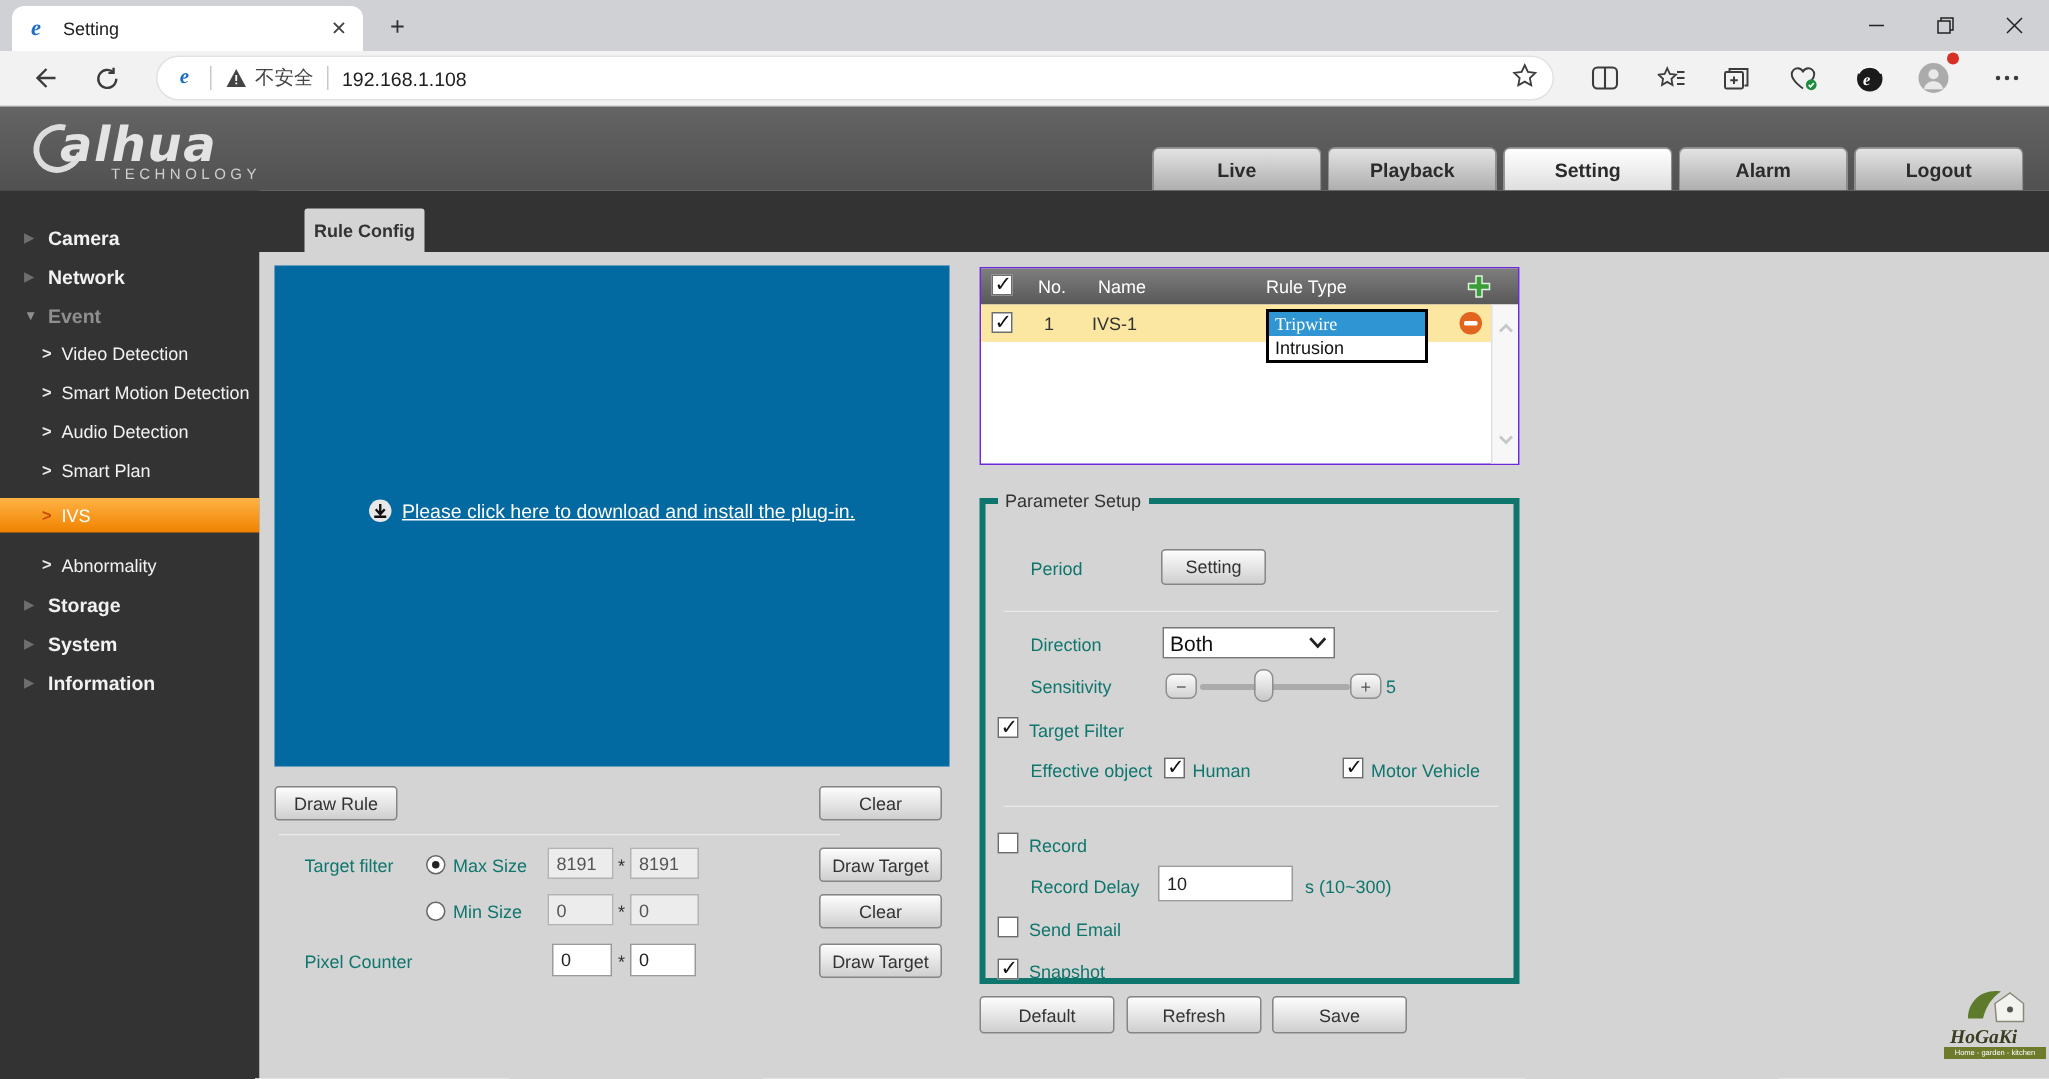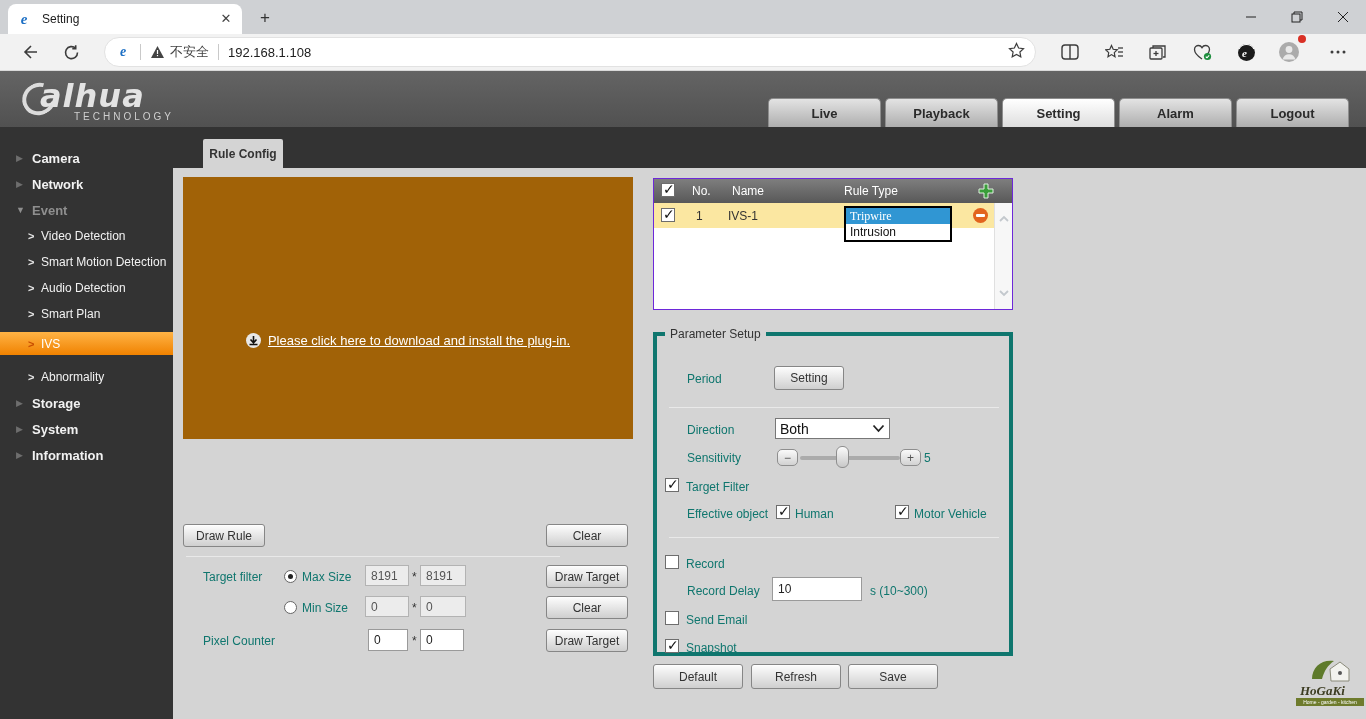--- a/index.html
+++ b/index.html
@@ -48,21 +48,21 @@
   .side-sub .chev { width:13px; color:#e8e8e8; font-weight:bold; font-size:11px; }
   .side-sub .slabel { font-size:12px; color:#f2f2f2; }
   .side-sub.selected { background:linear-gradient(#ffb345,#f08200); height:23px; }
   .side-sub.selected .chev { color:#c84d00; }
   .side-sub.selected .slabel { color:#ffffff; }
   .spacer8 { height:9px; } .spacer6 { height:5px; }
 
   .rule-tab { position:absolute; left:203px; top:139px; width:80px; height:29px; background:#d4d4d4; border-radius:2px 2px 0 0; display:flex; align-items:center; justify-content:center; font-weight:bold; color:#333; cursor:pointer; }
 
   
-  .video { position:absolute; left:183px; top:177px; width:450px; height:262px; background:#a16207; }
+  .video { position:absolute; left:183px; top:177px; width:450px; height:334px; background:#0369a1; }
   .plugin-link { position:absolute; left:0; top:156px; width:450px; display:flex; align-items:center; justify-content:center; color:#fff; cursor:pointer; }
   .dl-circle { width:15px; height:15px; border-radius:50%; background:#e8e8e8; margin-right:7px; position:relative; }
   .dl-circle svg { position:absolute; left:2px; top:2px; }
   .plugin-text { font-size:13px; text-decoration:underline; }
 
   
   .btn { position:absolute; border:1px solid #868686; border-radius:3px; background:linear-gradient(#fdfdfd,#cfcfcf); color:#333; font-size:12px; display:flex; align-items:center; justify-content:center; cursor:pointer; box-shadow:0 1px 0 rgba(255,255,255,.6) inset; }
   .lbl { position:absolute; font-size:12px; color:#0f766e; white-space:nowrap; }
   .inp { position:absolute; border:1px solid #9a9a9a; background:#fff; font-size:12px; color:#222; padding:0 5px; font-family:inherit; }
   .inp.disabled { background:#ececec; border-color:#b3b3b3; color:#555; }

